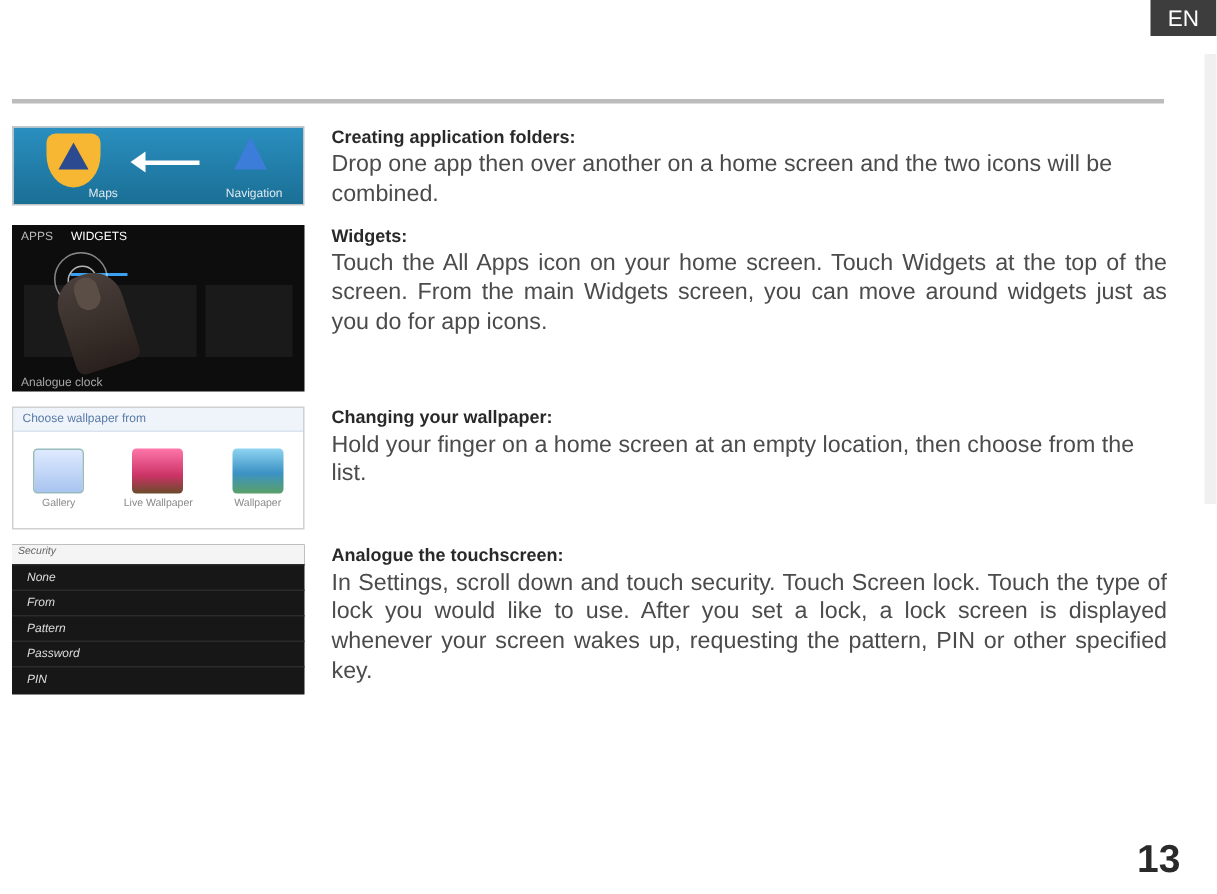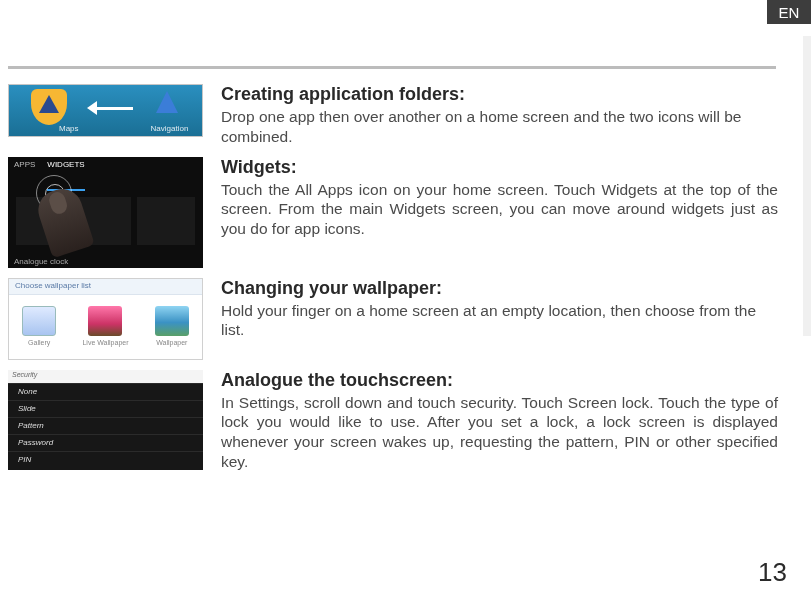--- a/index.html
+++ b/index.html
@@ -4,24 +4,24 @@
 <style>
 * { margin: 0; padding: 0; box-sizing: border-box; }
 body { width: 811px; height: 596px; font-family: "Segoe UI", "Myriad Pro", sans-serif; position: relative; background: #fff; overflow: hidden; }
 .lang-badge { position: absolute; top: 0; right: 0; width: 44px; height: 24px; background: #3d3d3d; color: #fff; font-size: 15px; display: flex; align-items: center; justify-content: center; }
 .stripe { position: absolute; right: 0; top: 36px; width: 8px; height: 300px; background: #f0f0f0; }
 .hr { position: absolute; top: 66px; left: 8px; width: 768px; height: 3px; background: #bcbcbc; }
 .content { position: absolute; top: 84px; left: 8px; width: 770px; }
 .row { display: flex; gap: 18px; margin-bottom: 10px; }
 .thumb { width: 195px; flex-shrink: 0; }
 .txt { flex: 1; color: #444; }
-.txt h3 { font-size: 18px; font-weight: bold; color: #292929; margin-bottom: 2px; }
+.txt h3 { font-size: 12px; font-weight: bold; color: #292929; margin-bottom: 2px; }
 .txt p { font-size: 15.5px; line-height: 1.28; color: #4b4b4b; }
 .justify { text-align: justify; }
-.page-num { position: absolute; bottom: 8px; right: 24px; font-size: 26px; color: #2a2a2a; }
+.page-num { position: absolute; bottom: 8px; right: 24px; font-size: 26px; color: #2a2a2a; font-weight: bold; }
 
 
 .t1 { height: 53px; background: linear-gradient(#2a8fbf,#1a6f95); position: relative; border: 1px solid #c5c5c5; }
 .t1 .icon { position: absolute; width: 40px; height: 40px; top: 2px; }
 .t1 .icon.a { left: 20px; }
 .t1 .icon.b { left: 138px; }
 .t1 .arrow { position: absolute; left: 78px; top: 16px; width: 46px; height: 14px; }
 .t1 .arrow::before { content: ""; position: absolute; top: 6px; left: 8px; right: 0; height: 3px; background: #fff; }
 .t1 .arrow::after { content: ""; position: absolute; left: 0; top: 0; width: 0; height: 0; border-right: 10px solid #fff; border-top: 7px solid transparent; border-bottom: 7px solid transparent; }
 .t1 .labels { position: absolute; bottom: 0; left: 0; width: 100%; height: 12px; display: flex; font-size: 8px; color: #dfeaf0; margin-left: 24px; }
@@ -112,40 +112,40 @@
     </div>
     <div class="txt">
       <h3>Widgets:</h3>
       <p class="justify">Touch the All Apps icon on your home screen. Touch Widgets at the top of the screen. From the main Widgets screen, you can move around widgets just as you do for app icons.</p>
     </div>
   </div>
 
   <div class="row">
     <div class="thumb">
       <div class="t3">
-        <div class="hdr">Choose wallpaper list</div>
+        <div class="hdr">Choose wallpaper from</div>
         <div class="opts">
           <div class="opt"><div class="ic"></div><span>Gallery</span></div>
           <div class="opt"><div class="ic"></div><span>Live Wallpaper</span></div>
           <div class="opt"><div class="ic"></div><span>Wallpaper</span></div>
         </div>
       </div>
     </div>
     <div class="txt">
       <h3>Changing your wallpaper:</h3>
       <p>Hold your finger on a home screen at an empty location, then choose from the list.</p>
     </div>
   </div>
 
   <div class="row">
     <div class="thumb">
       <div class="t4">
         <div class="hdr">Security</div>
         <div class="item">None</div>
-        <div class="item">Slide</div>
+        <div class="item">From</div>
         <div class="item">Pattern</div>
         <div class="item">Password</div>
         <div class="item">PIN</div>
       </div>
     </div>
     <div class="txt">
       <h3>Analogue the touchscreen:</h3>
       <p class="justify">In Settings, scroll down and touch security. Touch Screen lock. Touch the type of lock you would like to use. After you set a lock, a lock screen is displayed whenever your screen wakes up, requesting the pattern, PIN or other specified key.</p>
     </div>
   </div>

